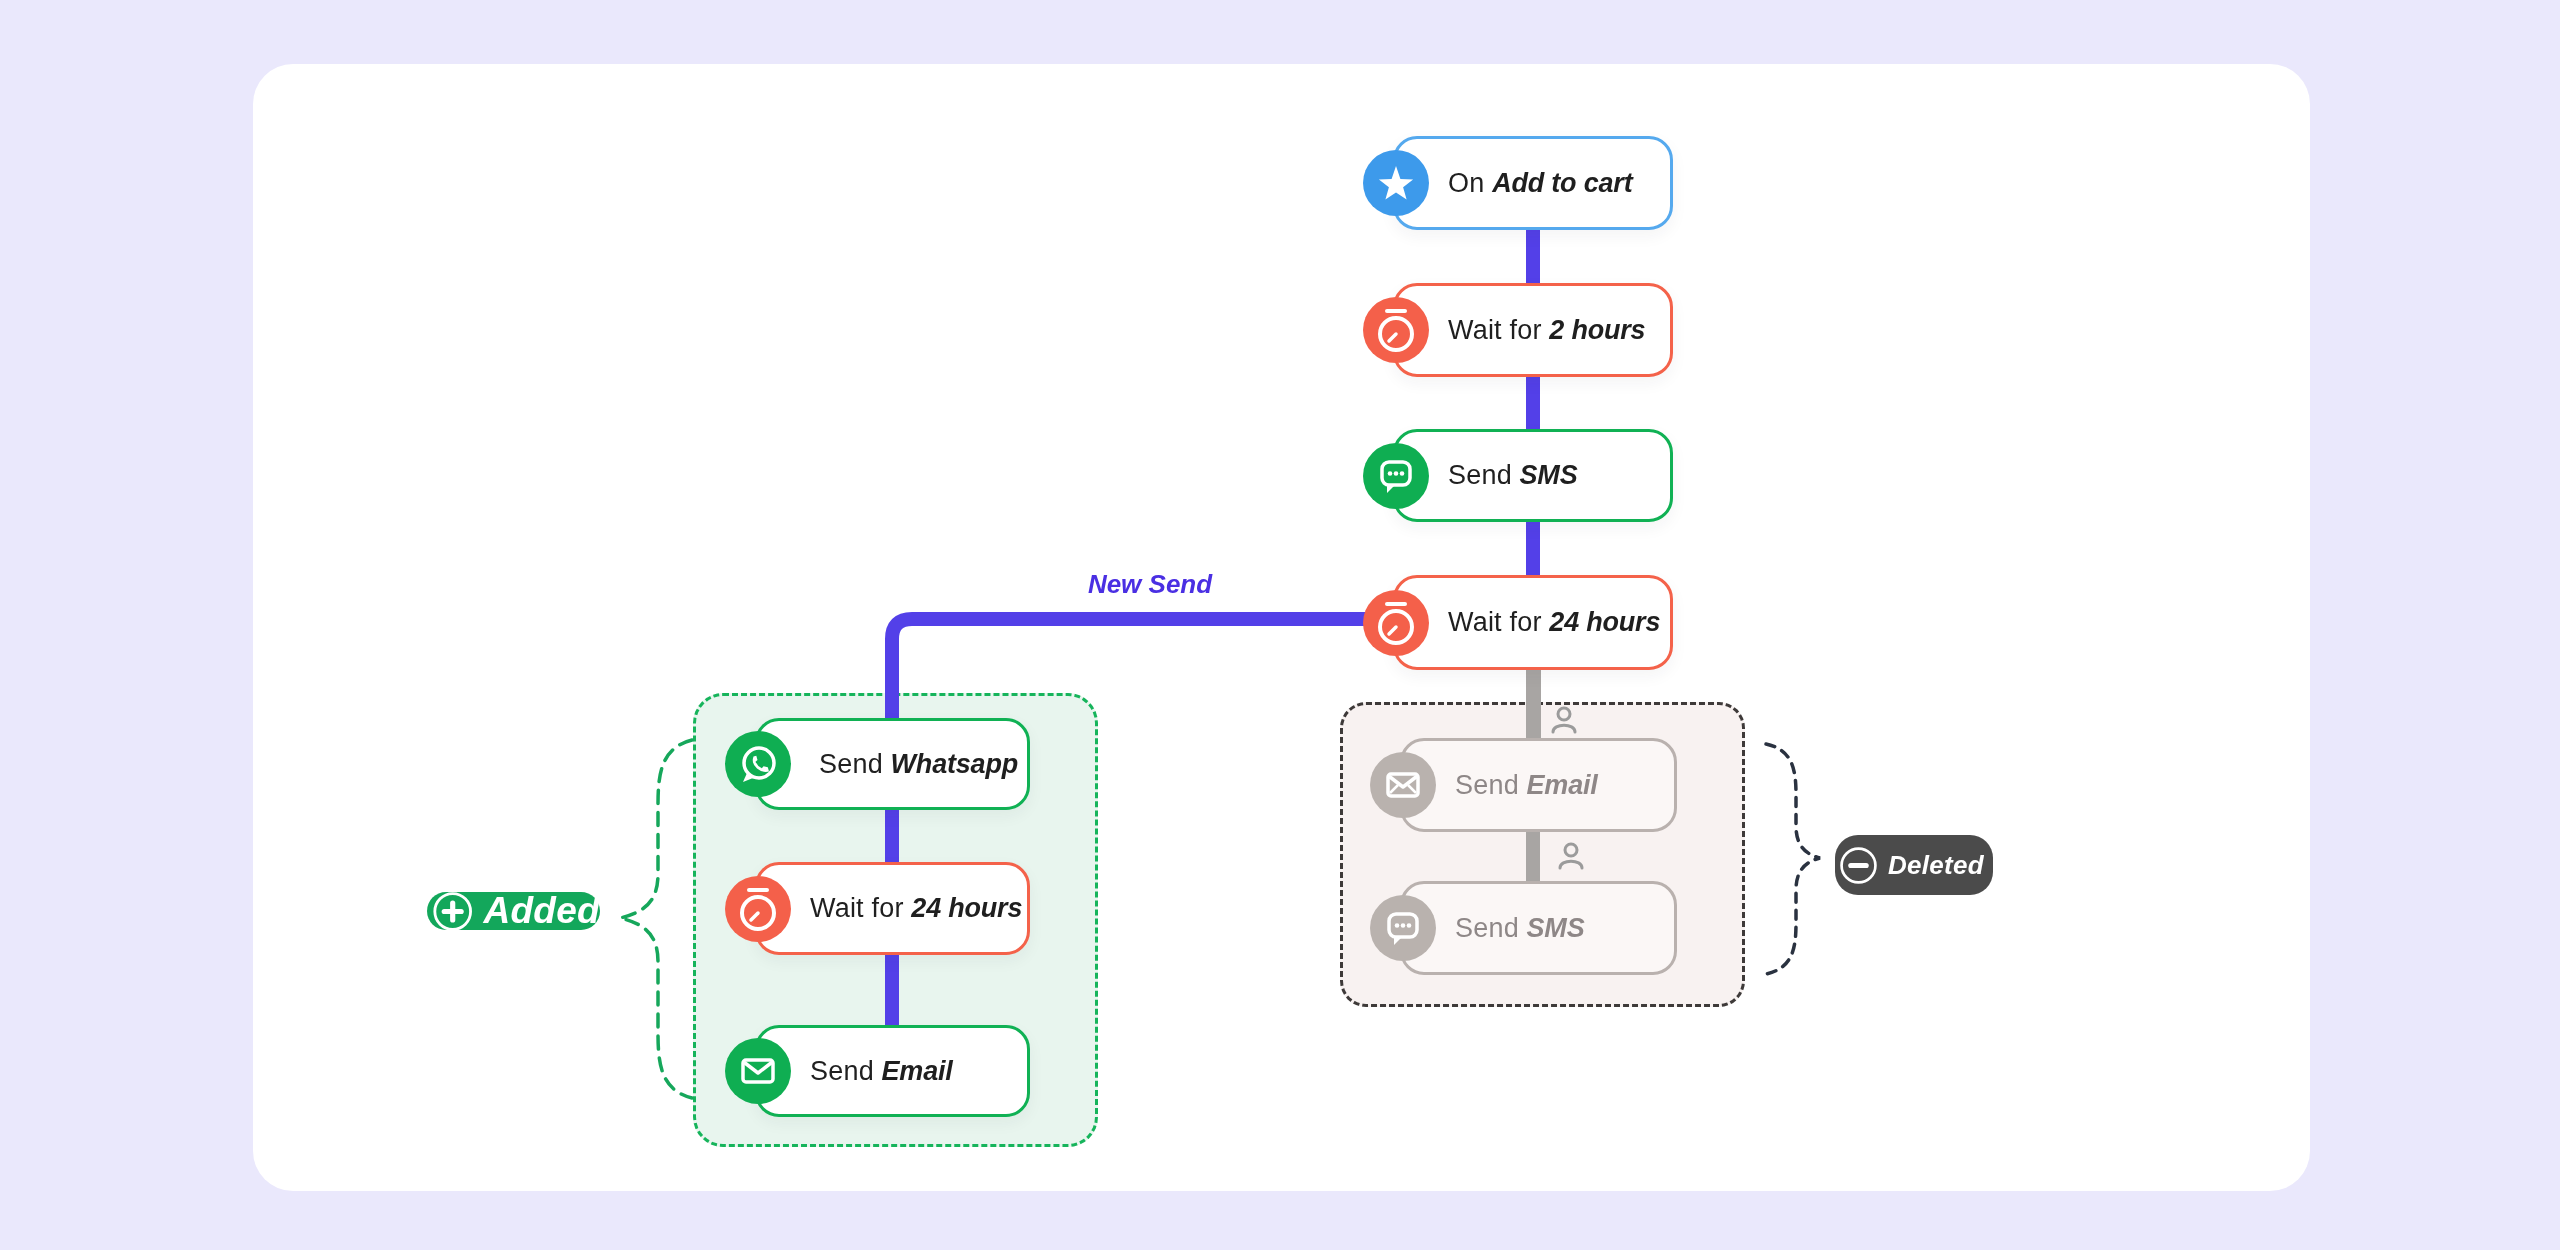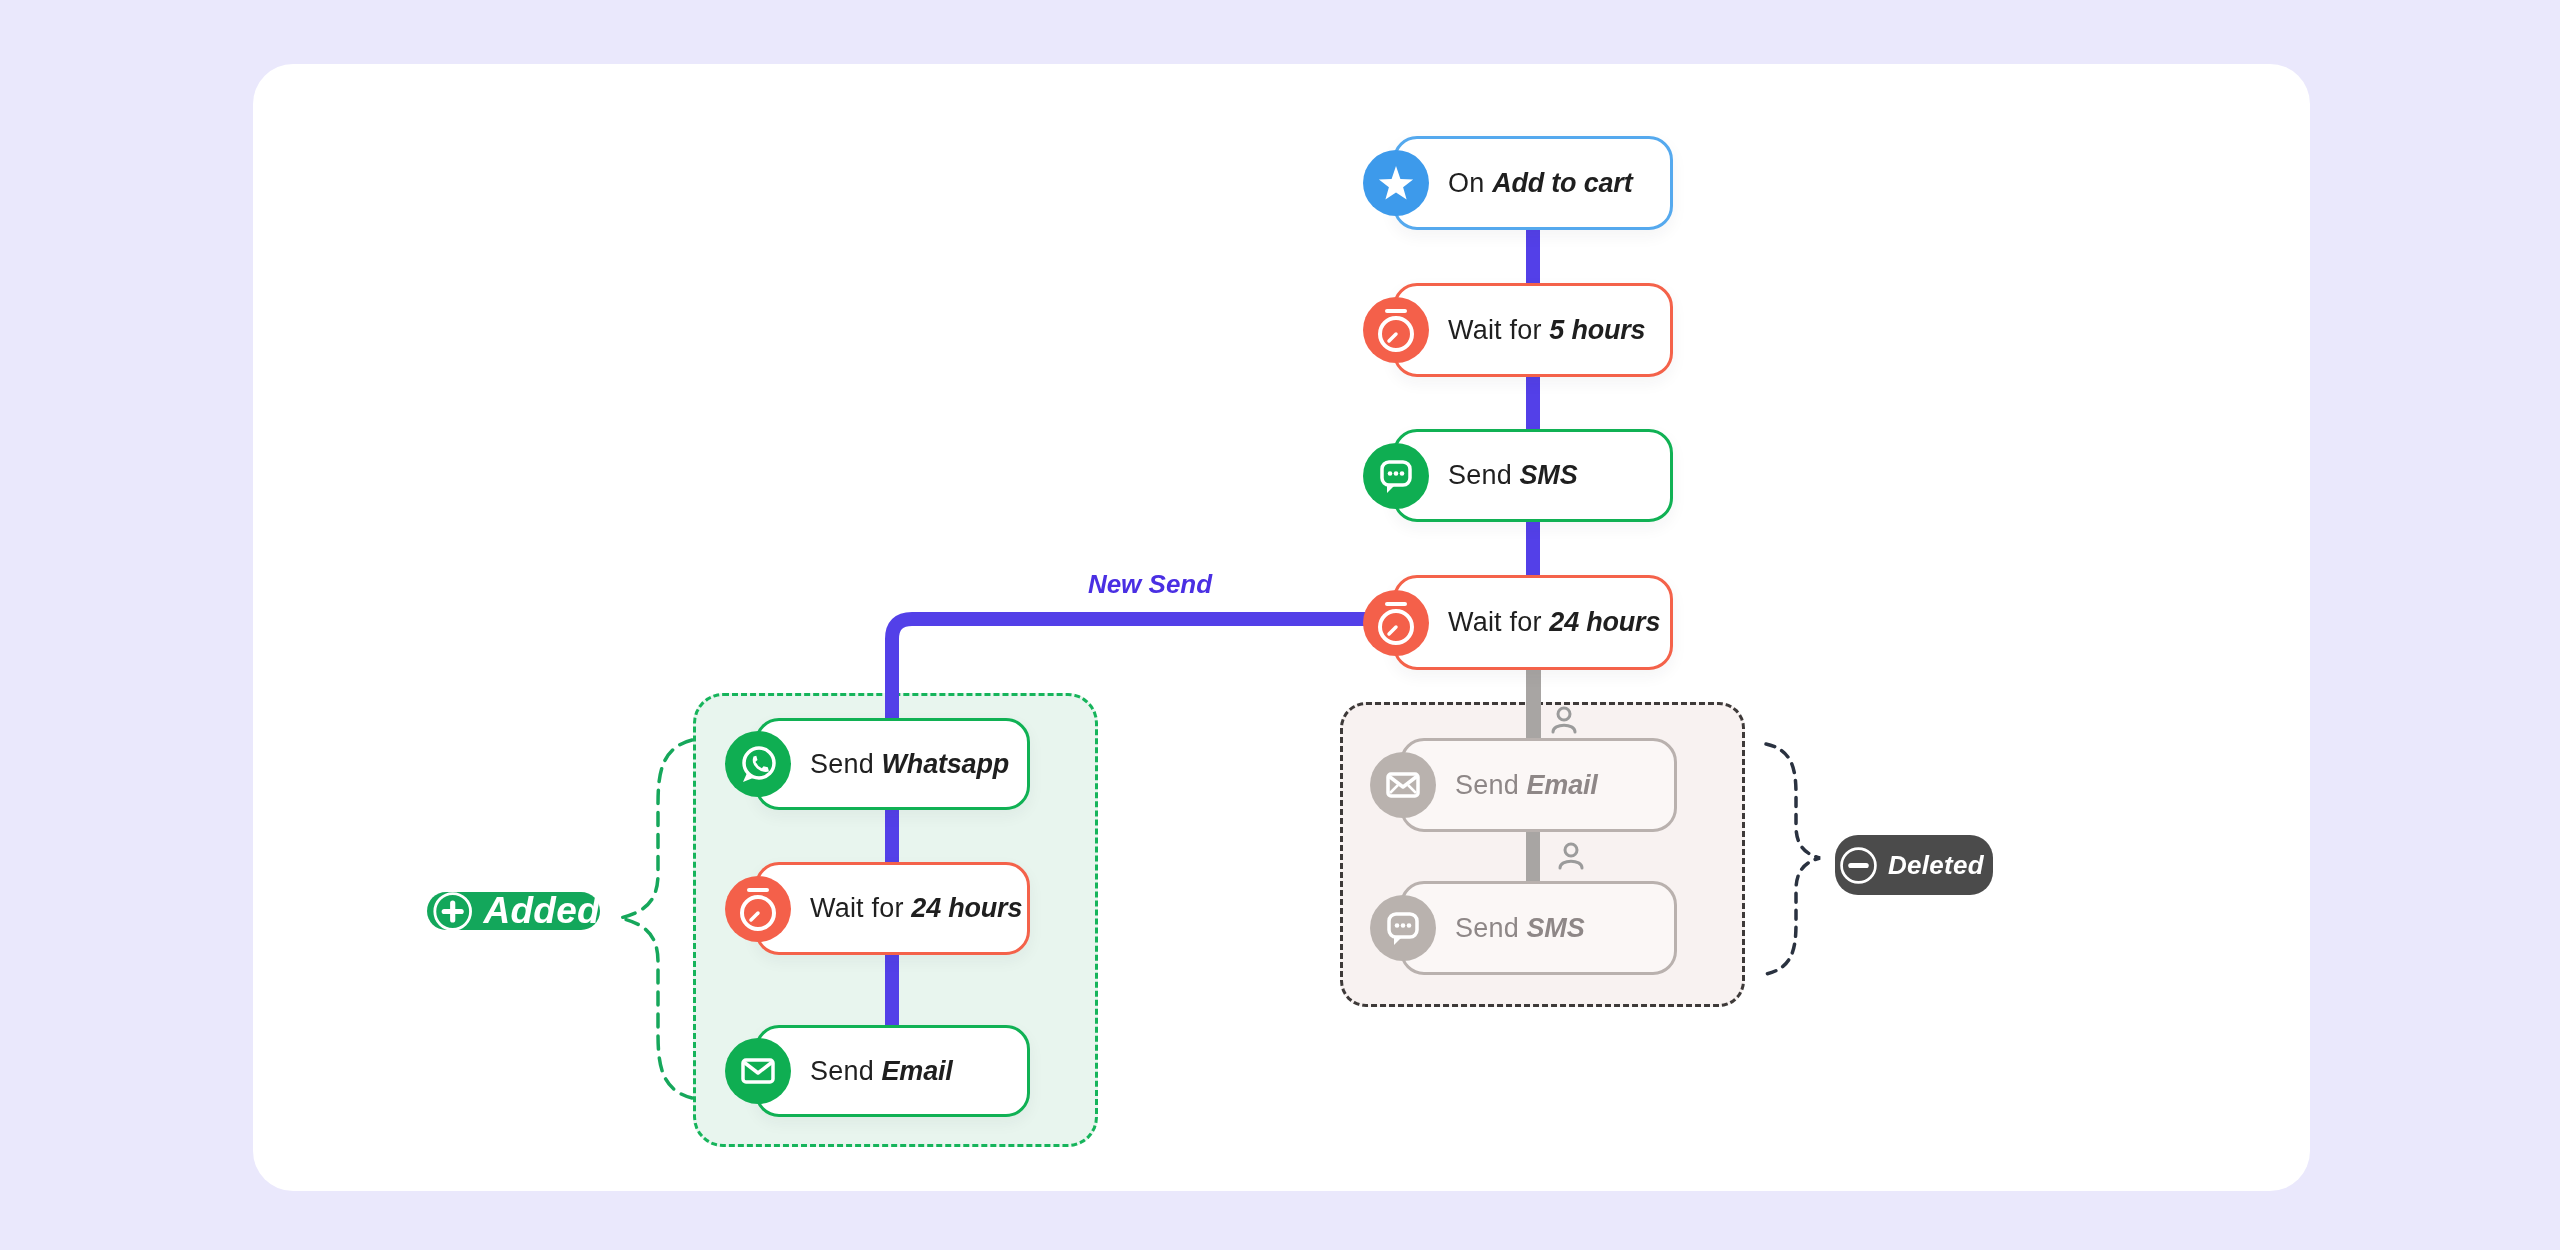--- a/index.html
+++ b/index.html
@@ -86,21 +86,21 @@
   </div>
 
   <div class="node node-orange" style="left:1393px;top:283px;width:280px;height:94px;">
     <span class="nico bg-orange">
       <svg width="66" height="66" viewBox="0 0 66 66">
         <line x1="24" y1="14" x2="42" y2="14" stroke="#fff" stroke-width="4" stroke-linecap="round"></line>
         <circle cx="33" cy="37" r="16" fill="none" stroke="#fff" stroke-width="4"></circle>
         <line x1="33" y1="37" x2="26" y2="44" stroke="#fff" stroke-width="3.5" stroke-linecap="round"></line>
       </svg>
     </span>
-    <span class="ntxt"><span>Wait for </span><b>5 hours</b></span>
+    <span class="ntxt"><span>Wait for </span><b>2 hours</b></span>
   </div>
 
   <div class="node node-green" style="left:1393px;top:429px;width:280px;height:93px;">
     <span class="nico bg-green">
       <svg width="66" height="66" viewBox="0 0 66 66">
         <rect x="19" y="19" width="28" height="23" rx="7" fill="none" stroke="#fff" stroke-width="3.5"></rect>
         <path d="M24 41 L24 50 L33 41 Z" fill="#fff"></path>
         <circle cx="27" cy="30.5" r="2.3" fill="#fff"></circle>
           <circle cx="33" cy="30.5" r="2.3" fill="#fff"></circle>
           <circle cx="39" cy="30.5" r="2.3" fill="#fff"></circle>
@@ -115,21 +115,21 @@
         <line x1="24" y1="14" x2="42" y2="14" stroke="#fff" stroke-width="4" stroke-linecap="round"></line>
         <circle cx="33" cy="37" r="16" fill="none" stroke="#fff" stroke-width="4"></circle>
         <line x1="33" y1="37" x2="26" y2="44" stroke="#fff" stroke-width="3.5" stroke-linecap="round"></line>
       </svg>
     </span>
     <span class="ntxt"><span>Wait for </span><b>24 hours</b></span>
   </div>
 
   <div class="newpath">New Send</div>
 
-  <div class="node node-green" style="left:755px;top:718px;width:275px;height:92px;">
+  <div class="node node-green" style="left:755px;top:718px;width:275px;height:92px;justify-content:center;">
     <span class="nico bg-green">
       <svg width="66" height="66" viewBox="0 0 66 66">
         <circle cx="34" cy="32" r="15" fill="none" stroke="#fff" stroke-width="3.5"></circle>
         <path d="M22 42 L18 51 L28 47 Z" fill="#fff"></path>
         <path d="M28.5 25.5 q-2.5 7 3.5 12 q5.5 4.5 12 3 l-1.2-4.2 -4.2-1.1 -1.8 2 q-4.5-2.2 -6.3-6.5 l2-1.8 -1.2-4.2 Z" fill="#fff"></path>
       </svg>
     </span>
     <span class="ntxt"><span>Send </span><b>Whatsapp</b></span>
   </div>
 

